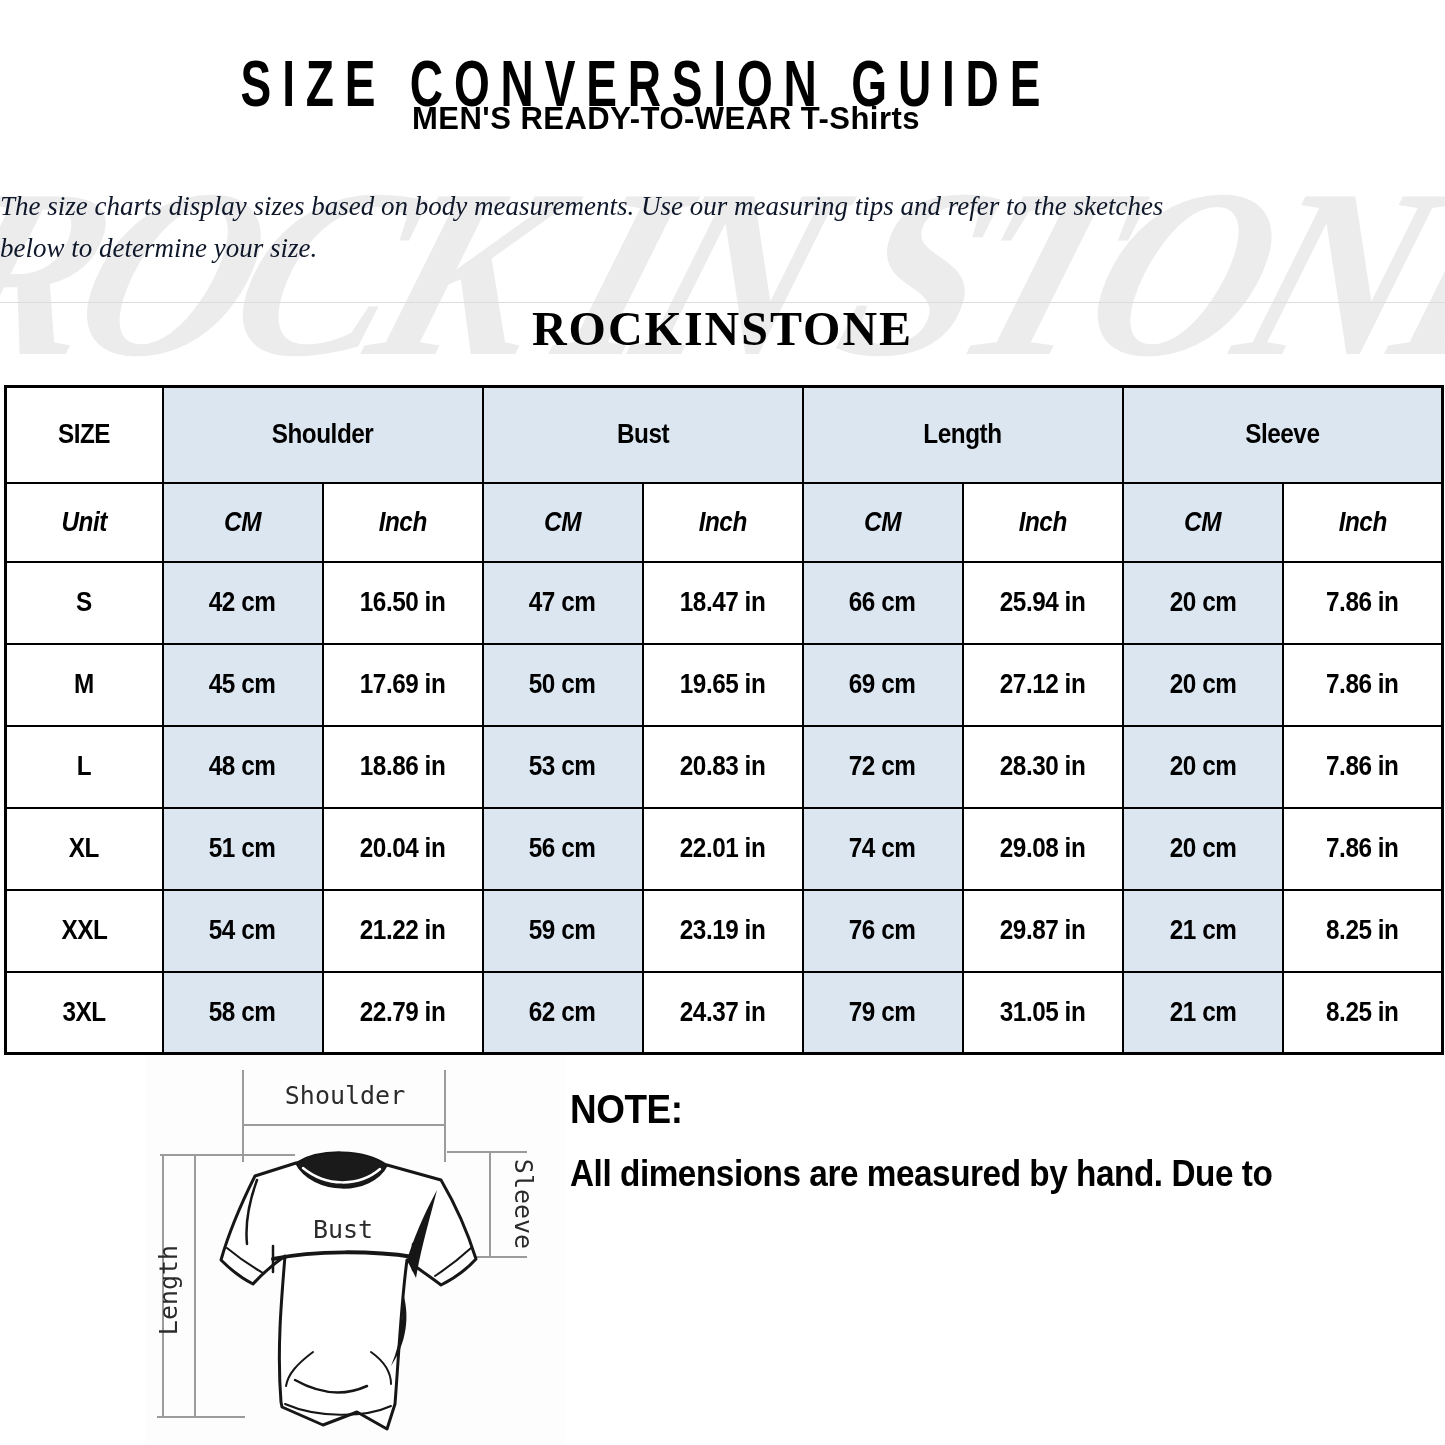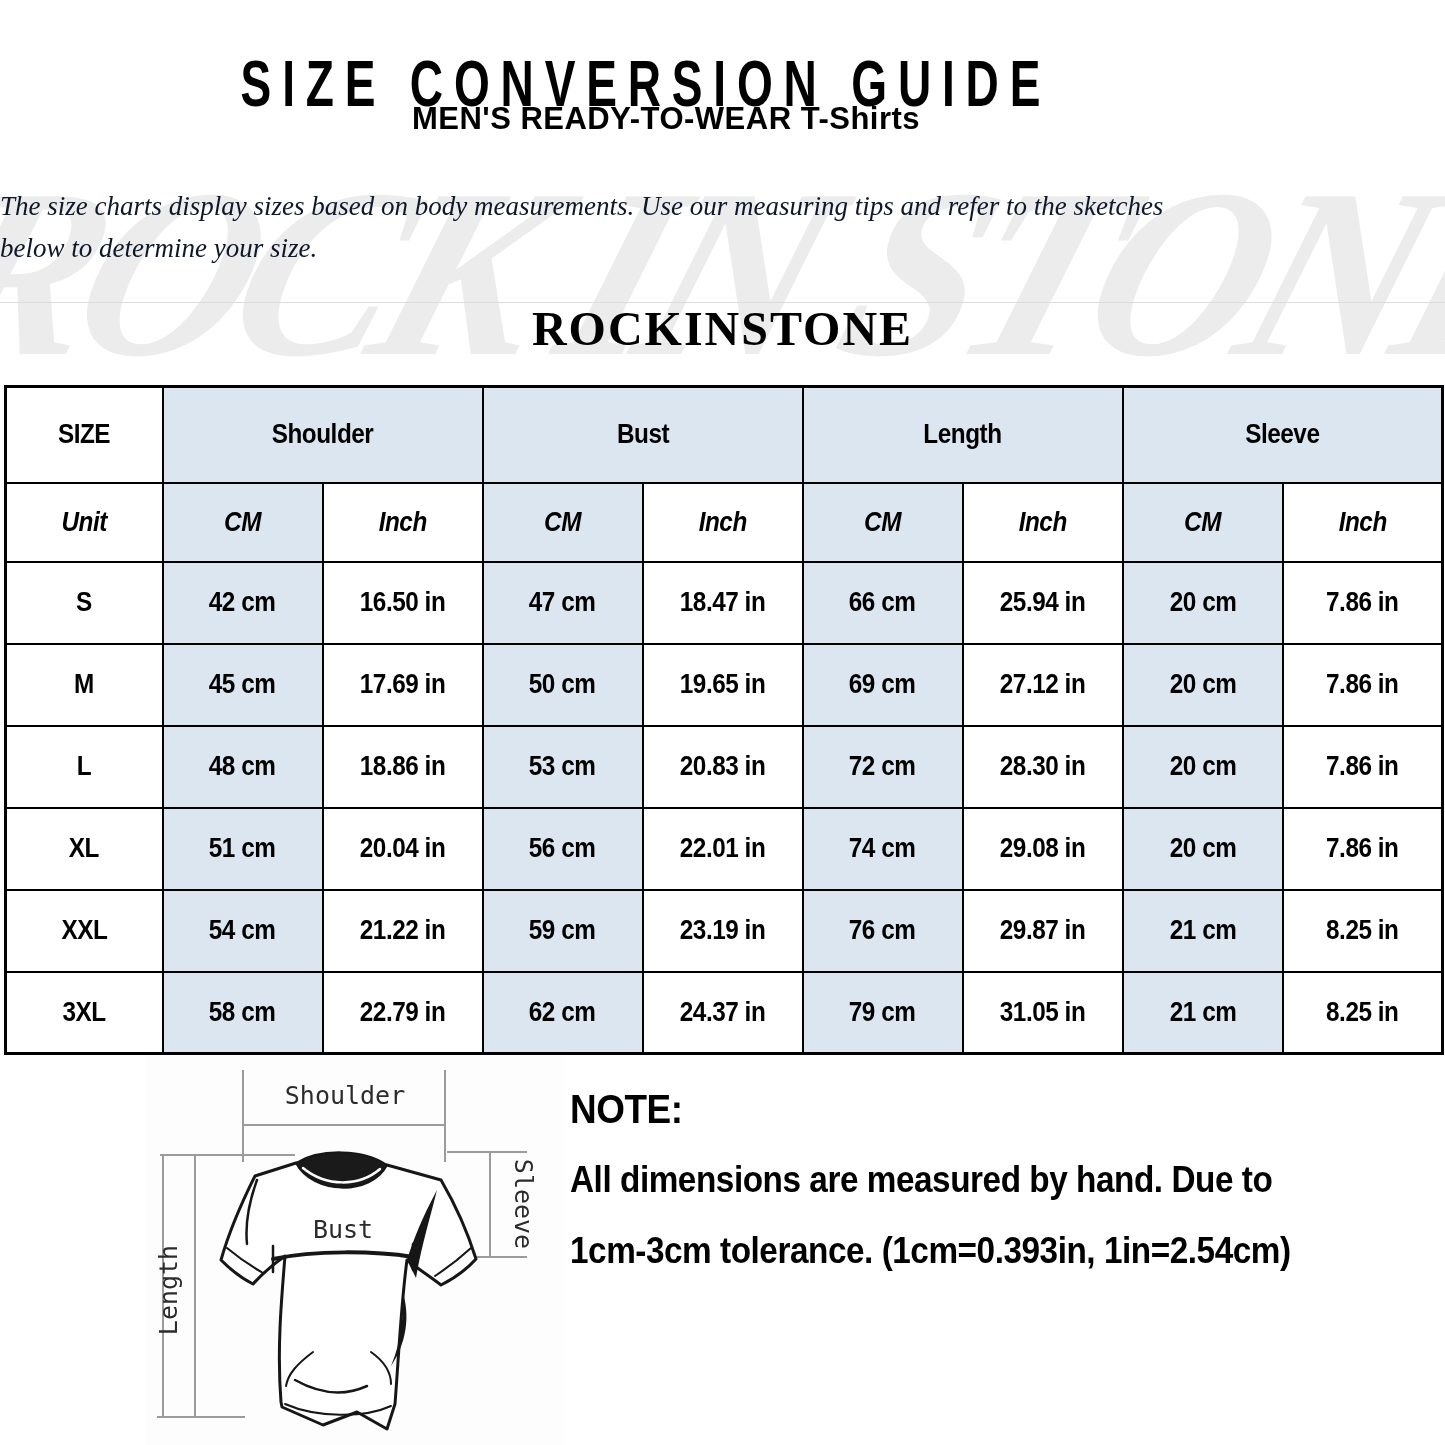--- a/index.html
+++ b/index.html
@@ -31,21 +31,21 @@
   .blue{background:#dce6f1;}
   .r-group{height:96px;} .r-group td{font-size:29px;}
   .r-unit{height:79px;font-style:italic;} .r-unit td{font-size:28px;}
   .r-data{height:82px;}
   td .cd{display:inline-block;transform:scaleX(0.9);letter-spacing:-0.5px;white-space:nowrap;}
 
   
   .diagram{position:absolute;left:145px;top:1052px;z-index:2;}
   .dgm-label{font-family:"DejaVu Sans Mono",monospace;font-size:25px;fill:#2b2b2b;}
   .note{position:absolute;left:570px;top:1086px;z-index:2;}
-  .note-h{font-size:41px;font-weight:700;margin-bottom:26px;}
+  .note-h{font-size:41px;font-weight:700;margin-bottom:20px;}
   .note-l{font-size:37px;font-weight:700;margin-bottom:29px;}
   .cond-l{display:inline-block;transform:scaleX(0.9);transform-origin:left center;
           letter-spacing:-0.5px;white-space:nowrap;}
 </style>
 </head>
 <body>
 
 <div class="canvas">
 
   <div class="watermark">ROCK IN STONE</div>
@@ -198,16 +198,15 @@
       <text class="dgm-label" x="200" y="52" text-anchor="middle">Shoulder</text>
       <text class="dgm-label" x="198" y="186" text-anchor="middle">Bust</text>
       <text class="dgm-label" transform="translate(32 238) rotate(-90)" text-anchor="middle">Length</text>
       <text class="dgm-label" transform="translate(370 152) rotate(90)" text-anchor="middle">Sleeve</text>
     </g>
   </svg>
 
   <div class="note">
     <div class="note-h"><span class="cond-l">NOTE:</span></div>
     <div class="note-l"><span class="cond-l">All dimensions are measured by hand. Due to</span></div>
-    <div class="note-l"><span class="cond-l">1cm-3cm tolerance. (1cm=0.393in, 1in=2.54cm)</span></div>
   </div>
 
 </div>
 
 </body></html>

